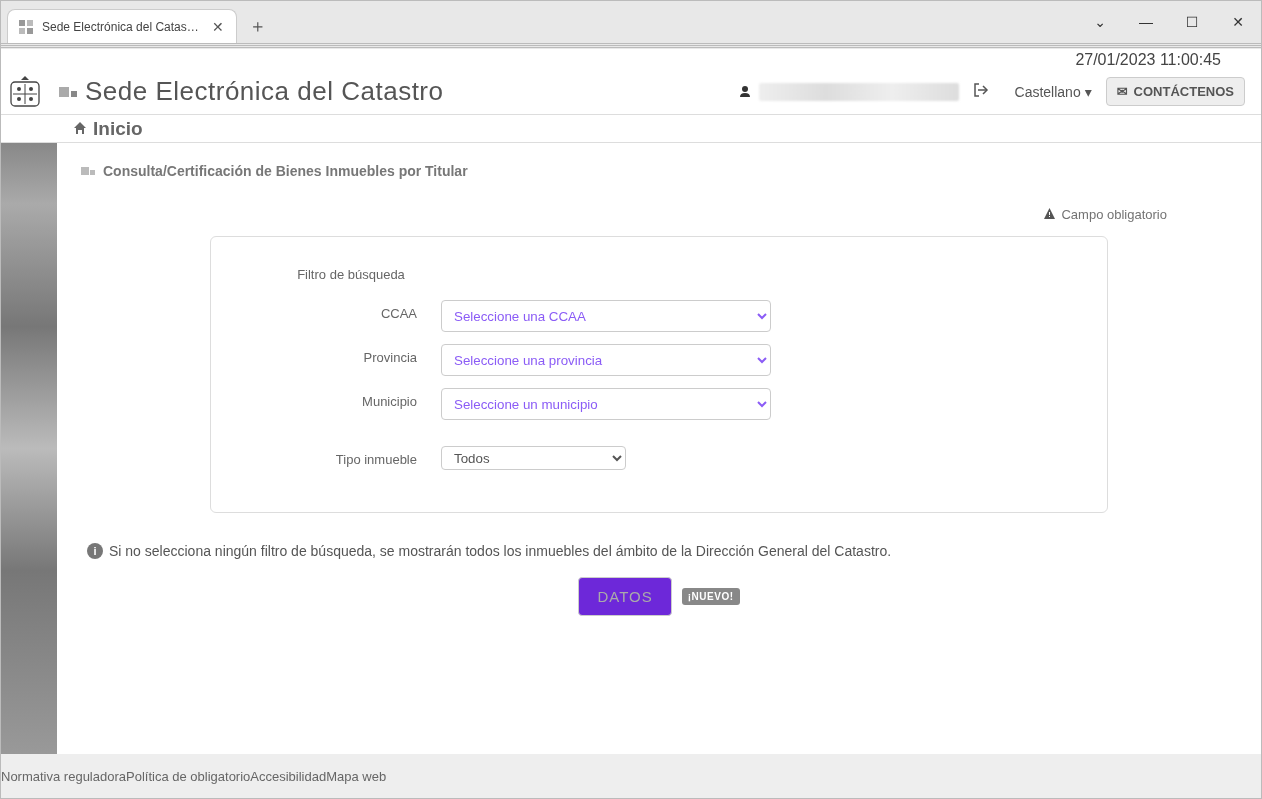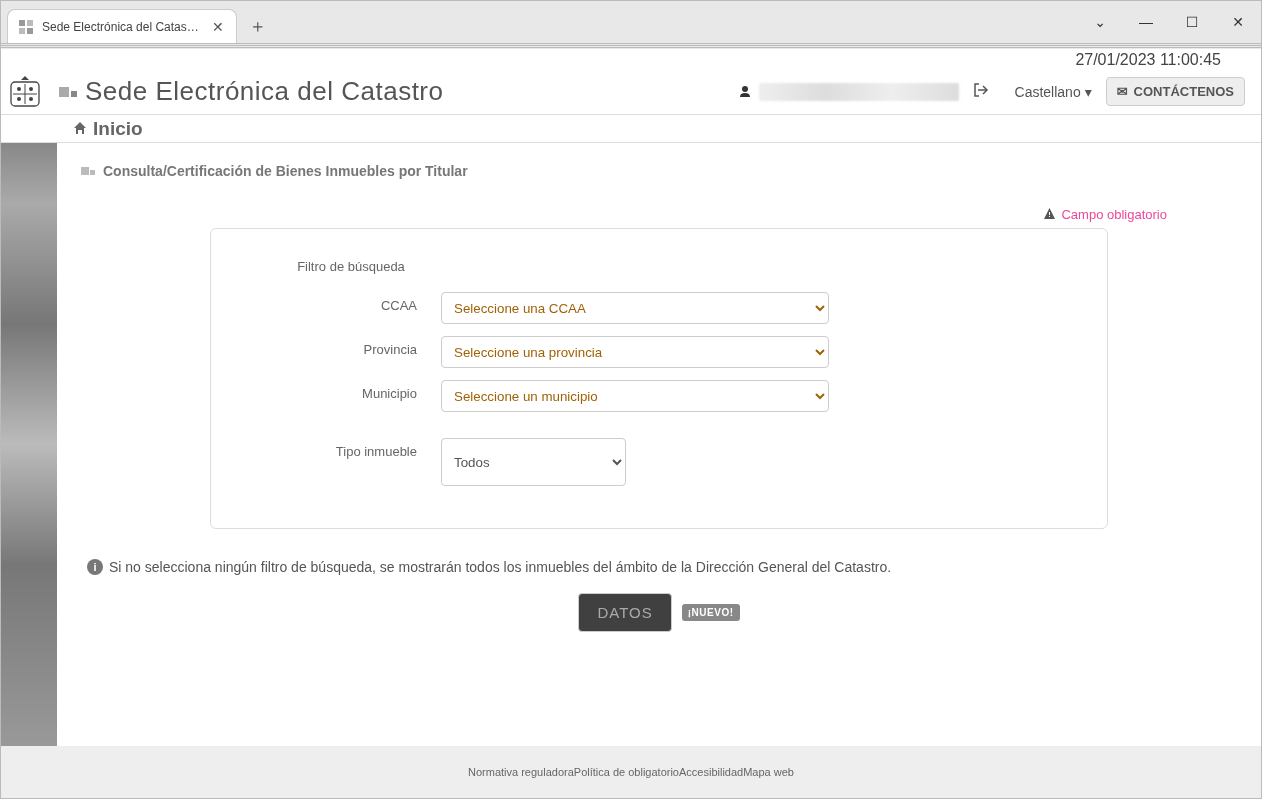--- a/index.html
+++ b/index.html
@@ -35,37 +35,37 @@
   .contact-btn { background:#eee; border:1px solid #ccc; border-radius:4px; padding:6px 10px; font-size:13px; color:#555; cursor:pointer; font-weight:600; display:flex; align-items:center; gap:6px;}
   
   .breadcrumb { height:28px; display:flex; align-items:center; padding-left:72px; border-bottom:1px solid #ddd; font-weight:700; color:#666; font-size:19px; gap:6px;}
   
   .content-area { flex:1; display:flex; overflow:hidden;}
   .sidebar { width:56px; background:linear-gradient(180deg,#888 0%, #aaa 10%, #777 30%, #bbb 50%, #777 70%, #999 100%); background-size:cover; filter:grayscale(100%);}
   .main { flex:1; padding:20px 24px 4px 24px; overflow:auto; display:flex; flex-direction:column;}
   .page-head { display:flex; align-items:center; gap:8px; color:#777; font-weight:700; margin-bottom:28px;}
   .page-head .sq-ico { display:inline-flex; gap:1px;}
   .page-head .sq-ico span{ width:8px;height:8px;background:#bbb;display:inline-block;}
-  .required-note { text-align:right; color:#ec4899; font-size:13px; margin:0 70px 6px 0; }
+  .required-note { text-align:right; color:#737373; font-size:13px; margin:0 70px 14px 0; }
   .required-note .warn { font-weight:700; margin-right:2px;}
   .panel { border:1px solid #ddd; border-radius:6px; margin:0 auto 30px auto; width:898px; padding:30px 30px; }
   .form-row { display:flex; align-items:flex-start; margin-bottom:12px;}
   .form-row label { width:200px; text-align:right; padding-right:24px; color:#666; font-size:13px; padding-top:6px;}
   .form-row .control { flex:0 0 auto; }
   textarea.finalidad { width:400px; height:40px; border:1px solid #bbb; border-radius:2px; resize:both; font-family:inherit; padding:4px;}
-  select.wide { width:388px; height:32px; border:1px solid #ccc; border-radius:4px; padding:0 8px; color:#a16207; background:#fff;}
-  select.narrow { width:185px; height:48px; border:1px solid #ccc; border-radius:4px; padding:0 8px; color:#555; background:#fff;}
+  select.wide { width:330px; height:32px; border:1px solid #ccc; border-radius:4px; padding:0 8px; color:#8b5cf6; background:#fff;}
+  select.narrow { width:185px; height:24px; border:1px solid #ccc; border-radius:4px; padding:0 8px; color:#555; background:#fff;}
   .filter-title { text-align:center; color:#666; font-size:13px; margin-bottom:18px; width:220px;}
   .info-line { color:#555; font-size:14px; display:flex; align-items:center; gap:6px; margin:0 0 18px 6px;}
   .info-icon { width:16px;height:16px;border-radius:50%;background:#777;color:#fff;display:inline-flex;align-items:center;justify-content:center;font-size:11px;font-weight:700;}
   .buttons-row { display:flex; justify-content:center; align-items:center; gap:10px; margin-bottom:40px;}
-  .big-btn { border:1px solid #ccc; background:#404040; color:#aaa; font-size:15px; letter-spacing:1px; padding:10px 18px; border-radius:4px; cursor:pointer;}
+  .big-btn { border:1px solid #ccc; background:#6d28d9; color:#aaa; font-size:15px; letter-spacing:1px; padding:10px 18px; border-radius:4px; cursor:pointer;}
   .badge-new { background:#888; color:#fff; font-size:10px; font-weight:700; padding:3px 6px; border-radius:3px; letter-spacing:0.5px;}
   
-  .footer { background:#eee; height:52px; display:flex; align-items:center; justify-content:center; font-size:11px; color:#666;}
+  .footer { background:#eee; height:44px; display:flex; align-items:center; justify-content:flex-start; font-size:13px; color:#666;}
   .footer a { color:#666; text-decoration:none; cursor:pointer;}
   .gap-top { margin-top:26px; }
 </style>
 </head>
 <body>
 
 <div class="browser-chrome">
   <div class="tab">
     <span class="favicon">
       <svg viewBox="0 0 16 16">

